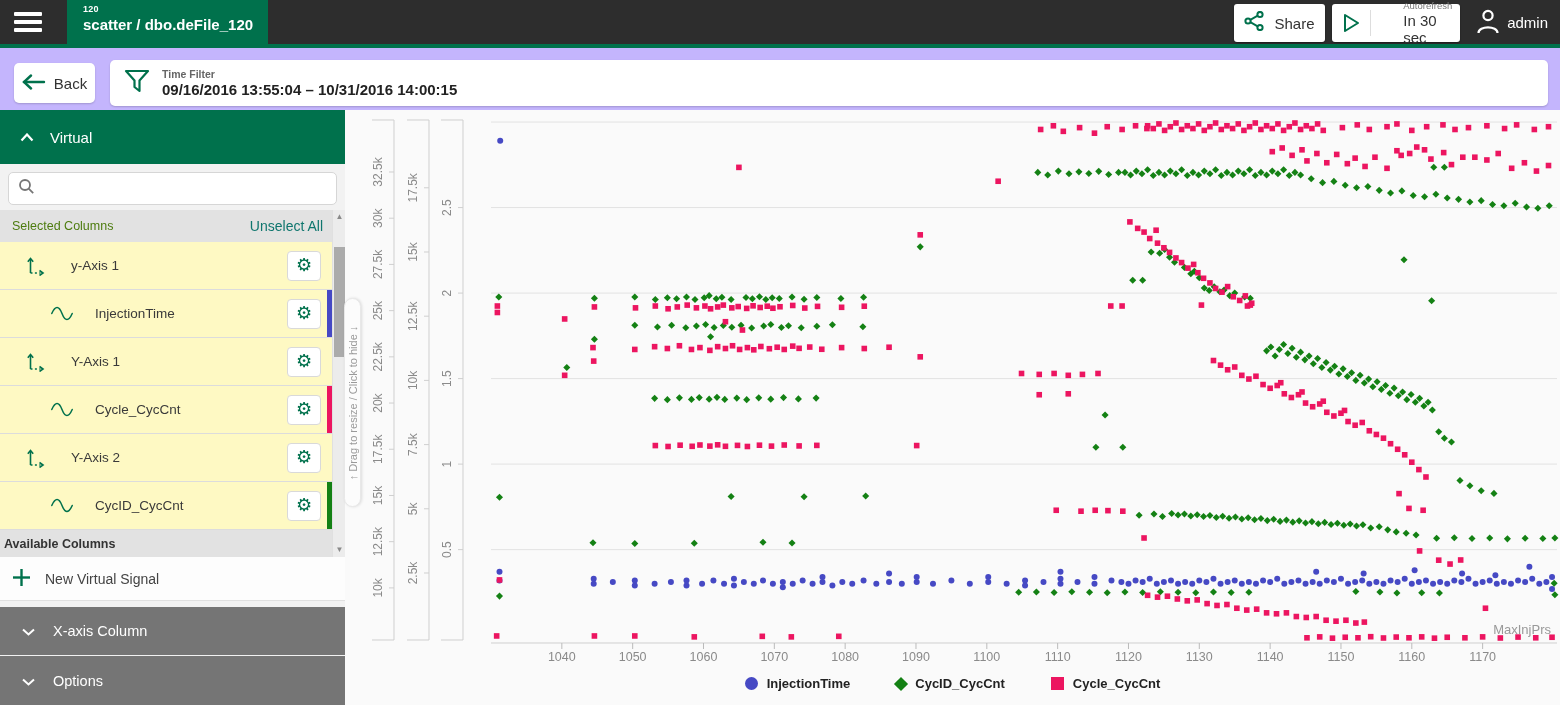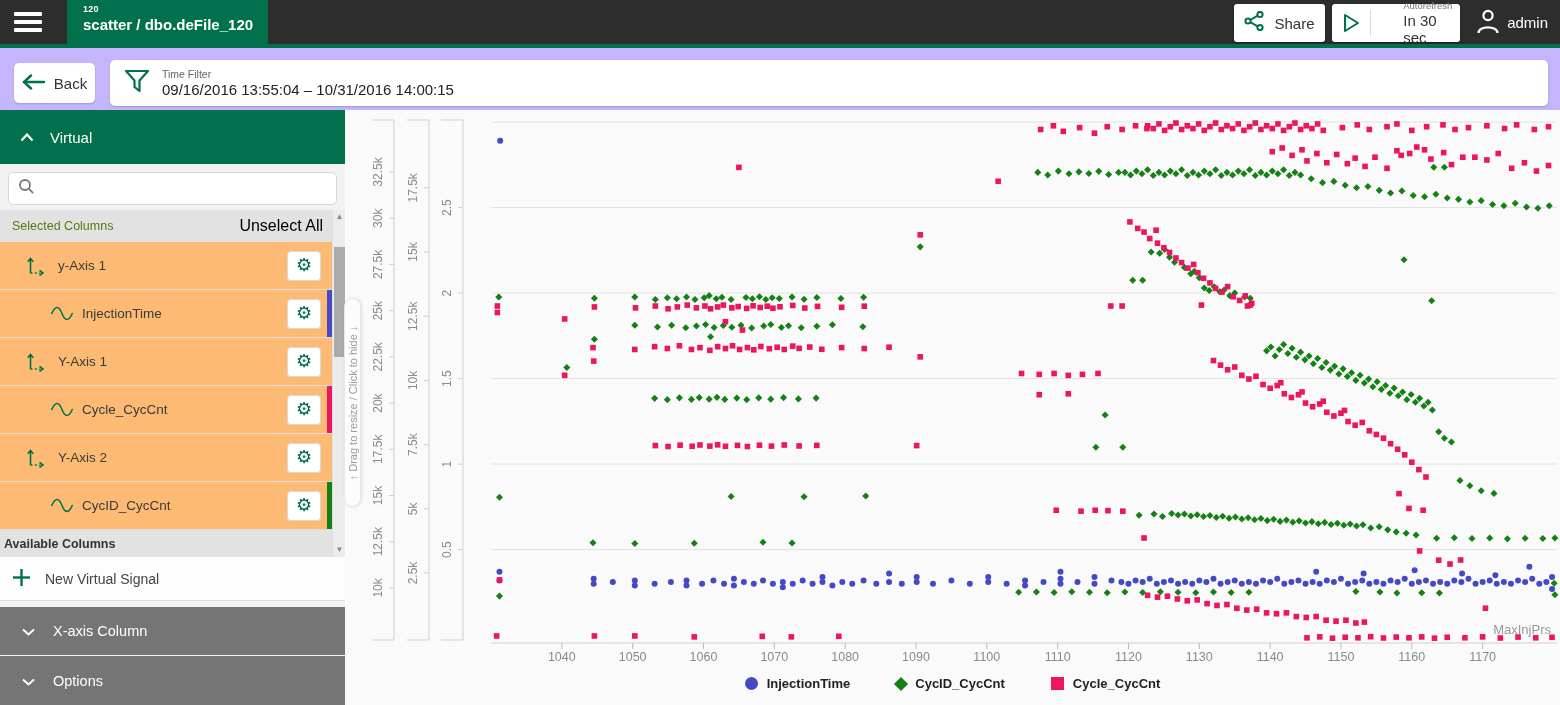--- a/index.html
+++ b/index.html
@@ -19,36 +19,36 @@
   .refresh-btn { right:100px; width:128px;gap:23px; }
   .refresh-btn .play { width:42px; display:flex; justify-content:center; align-items:center; border-right:1px solid #ddd; height:26px; }
   .refresh-btn .txt { padding-left:9px; }
   .refresh-btn .t1 { font-size:9.5px; color:#777; }
   .refresh-btn .t2 { font-size:15px; color:#333; margin-top:1px; }
   .user-chip { position:absolute; right:12px; top:8px; display:flex; align-items:center; gap:7px; color:#fff; font-size:15px; cursor:pointer; }
 
   
   .filterbar { position:absolute; left:0; top:48px; width:1560px; height:78px; background:#c4b5fd; }
   .back-btn { position:absolute; left:14px; top:15px; width:81px; height:40px; background:#fff; border-radius:5px; box-shadow:0 1px 2px rgba(0,0,0,.18); display:flex; align-items:center; justify-content:center; gap:8px; font-size:15px; color:#333; cursor:pointer; }
-  .timefilter { position:absolute; left:110px; top:12px; width:1438px; height:46px; background:#fff; border-radius:5px; box-shadow:0 1px 2px rgba(0,0,0,.18); display:flex; align-items:center; cursor:pointer; }
+  .timefilter { position:absolute; left:110px; top:12px; width:1438px; height:46px; background:#fff; border-radius:5px; box-shadow:0 1px 2px rgba(0,0,0,.18); display:flex; align-items:center; cursor:pointer;font-weight:bold; }
   .timefilter .funnel { margin:0 12px 0 14px; }
   .timefilter .t1 { font-size:10.5px; color:#666; }
   .timefilter .t2 { font-size:15px; color:#222; margin-top:1px; }
 
   
   .sidebar { position:absolute; left:0; top:110px; width:345px; height:595px; background:#f2f2f2; }
   .sb-header { position:absolute; left:0; top:0; width:345px; height:54px; background:#00714C; color:#fff; display:flex; align-items:center; gap:16px; padding-left:20px; cursor:pointer; }
   .sb-header .lbl { font-size:15px; }
   .sb-search { position:absolute; left:8px; top:62px; width:329px; height:33px; background:#fff; border:1px solid #d6d6d6; border-radius:5px; display:flex; align-items:center; padding-left:9px; }
   .sb-search input { border:none; outline:none; flex:1; font-size:13px; margin-left:8px; font-family:"Liberation Sans",sans-serif; background:transparent; }
   .sel-header { position:absolute; left:0; top:100px; width:345px; height:32px; background:#e2e2e2; display:flex; align-items:center; justify-content:space-between; padding:0 22px 0 12px; }
   .sel-header .l { font-size:12.5px; color:#4d7c0f; }
-  .sel-header .r { font-size:16px; color:#000000; cursor:pointer;margin-left:32px; }
+  .sel-header .r { font-size:14px; color:#0f766e; cursor:pointer;margin-left:32px; }
   .rows { position:absolute; left:0; top:132px; width:345px; }
-  .srow { position:relative; width:345px; height:48px; background:#fdba74; border-bottom:1px solid #dcdcdc; display:flex; align-items:center; cursor:pointer; }
+  .srow { position:relative; width:345px; height:48px; background:#fef9c3; border-bottom:1px solid #dcdcdc; display:flex; align-items:center; cursor:pointer;gap:13px; }
   .srow .icon { margin-left:26px; width:24px; display:flex; align-items:center; }
   .srow.signal .icon { margin-left:50px; }
   .srow .lbl { font-size:13.5px; color:#3a3a3a; margin-left:8px; flex:1; white-space:nowrap; }
   .srow .gear { position:absolute; right:24px; top:9px; width:34px; height:30px; background:#fff; border:1px solid #d9d9d9; border-radius:4px; color:#00714C; font-size:18px; line-height:27px; text-align:center; cursor:pointer; }
   .srow .stripe { position:absolute; right:13px; top:0; width:5px; height:100%; }
   .avail-header { position:absolute; left:0; top:420px; width:345px; height:27px; background:#e2e2e2; display:flex; align-items:center; padding-left:4px; font-size:12.5px; font-weight:bold; color:#333; }
   .nvs-row { position:absolute; left:0; top:447px; width:345px; height:44px; background:#fdfdfd; border-bottom:1px solid #e0e0e0; display:flex; align-items:center; gap:14px; padding-left:12px; font-size:14px; color:#444; cursor:pointer; }
   .gray-section { position:absolute; left:0; width:345px; height:48px; background:#757575; color:#fff; display:flex; align-items:center; gap:18px; padding-left:22px; font-size:14.5px; cursor:pointer; }
   .gs1 { top:497px; } .gs2 { top:546px; height:49px; }
   .sb-scroll { position:absolute; right:0; top:100px; width:13px; height:347px; background:#ececec; border-left:1px solid #e0e0e0; }

